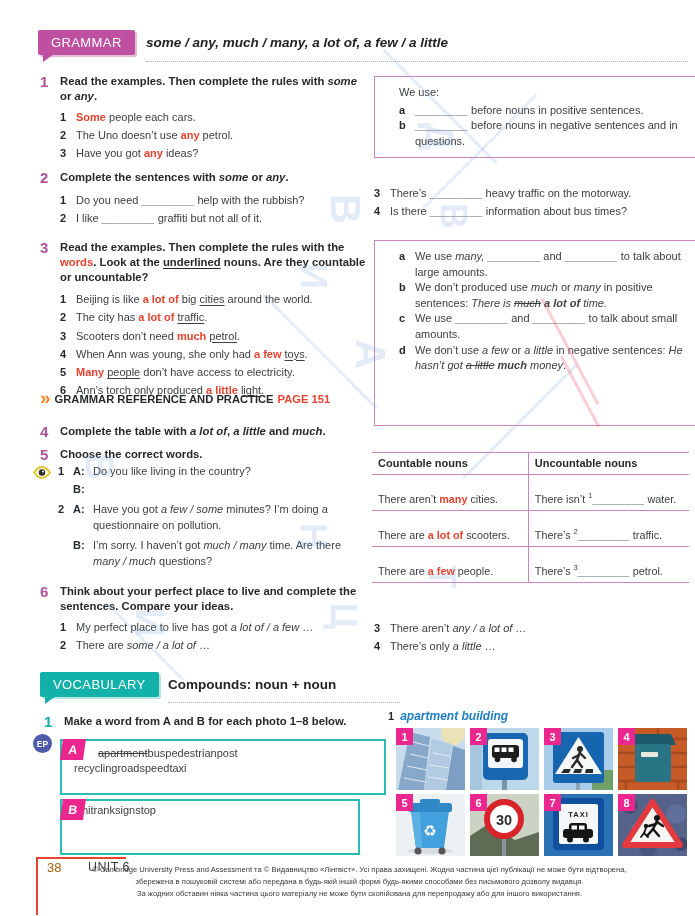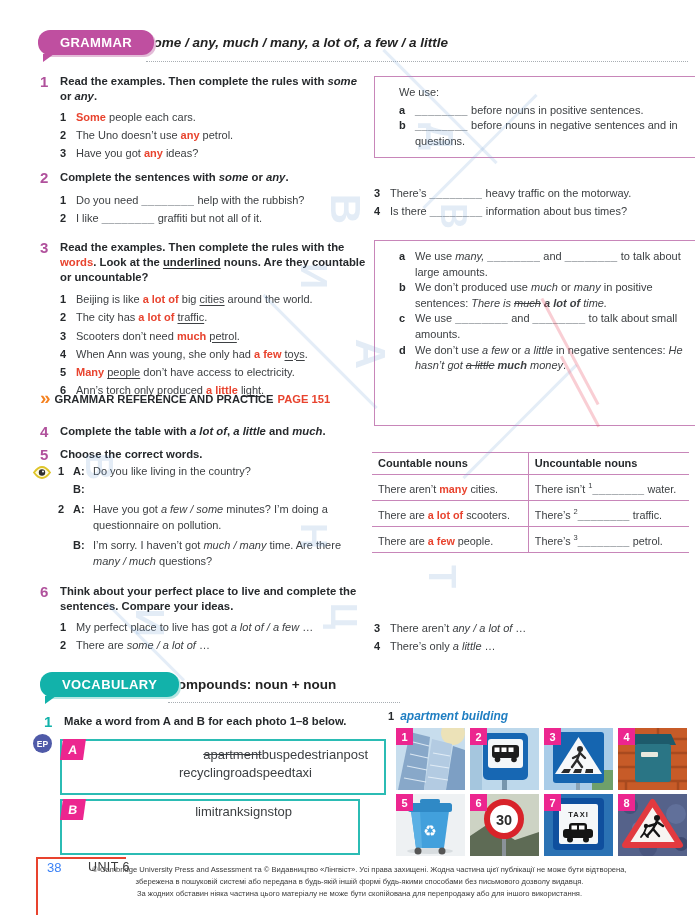--- a/index.html
+++ b/index.html
@@ -9,22 +9,22 @@
   
   .red{color:#e8432e;font-weight:700}
   .i{font-style:italic}
   .b{font-weight:700}
   .u{text-decoration:underline;text-underline-offset:2px;text-decoration-thickness:1px}
   .st{text-decoration:line-through}
   .blank{color:#8d9398;font-weight:400;letter-spacing:.5px}
   .sup{vertical-align:super;font-size:7.5px;line-height:0}
 
   
-  .badge{position:absolute;color:#fff;font-weight:700;font-size:13px;letter-spacing:.4px;
-         padding:5px 22px;border-radius:12px;z-index:5}
+  .badge{position:absolute;color:#fff;font-weight:400;font-size:13px;letter-spacing:.4px;
+         padding:5px 13px;border-radius:2px;z-index:5}
   .badge::after{content:"";position:absolute;left:5px;bottom:-7px;
                 border-right:11px solid transparent;border-top:8px solid #000}
   .badge-grammar{left:38px;top:30px;background:#bf4fa0;box-shadow:2px 2px 0 #e3bcd8}
   .badge-grammar::after{border-top-color:#bf4fa0}
   .badge-vocab{left:40px;top:672px;background:#12b2aa;box-shadow:2px 2px 0 #b5e6e2}
   .badge-vocab::after{border-top-color:#12b2aa}
 
   .sec-title{position:absolute;font-size:13.5px;font-weight:700;color:#232323;white-space:nowrap}
   .sec-title.it{font-style:italic}
   .dotted{position:absolute;height:0;border-top:1.5px dotted #a8aeb3}
@@ -53,56 +53,56 @@
   .ref{position:absolute;display:flex;align-items:center;gap:4px;font-weight:700;
        font-size:11.2px;color:#26292c}
   .chev{color:#f58220;font-size:19px;font-weight:800;line-height:.8;margin-top:-3px}
   .pg{color:#e8432e}
 
   
   .gtable{position:absolute;border-collapse:collapse;font-size:10.8px;line-height:1.32;
           background:#fff;z-index:1}
   .gtable th{font-size:11px;font-weight:700;color:#26292c;text-align:left;padding:3px 6px;
              border-top:1.5px solid #c886b9;border-bottom:1.5px solid #c886b9}
-  .gtable td{padding:7px 6px 4px;border-bottom:1.5px solid #c886b9;vertical-align:top}
+  .gtable td{padding:17px 6px 4px;border-bottom:1.5px solid #c886b9;vertical-align:top}
   .gtable th:first-child,.gtable td:first-child{border-right:1.2px solid #c886b9;width:148px}
   .gtable th:last-child,.gtable td:last-child{width:152px}
 
   
   .dlg{position:absolute;display:flex;flex-direction:column;gap:2px;font-size:11px;line-height:1.45}
   .dline{display:flex;gap:5px}
   .sp{font-weight:700;color:#26292c;min-width:15px}
 
   .eye{position:absolute;z-index:2}
 
   
   .ep{position:absolute;width:19px;height:19px;border-radius:50%;background:#4f5aa8;color:#fff;
       font-size:8.5px;font-weight:700;display:flex;align-items:center;justify-content:center;z-index:2}
   .wbox{position:absolute;border:2px solid #2bbcb4;background:#fff;z-index:1}
   .wlabel{position:absolute;top:-2px;left:-2px;width:23px;height:21px;background:#ec268f;color:#fff;
           font-weight:700;font-size:12.5px;display:flex;align-items:center;justify-content:center;
           transform:skewX(-8deg);transform-origin:bottom left}
-  .wrow{display:flex;justify-content:flex-end;font-size:13px;color:#3d4043}
+  .wrow{display:flex;justify-content:flex-start;font-size:11px;color:#3d4043}
 
   .caption{position:absolute;font-size:11px;white-space:nowrap}
   .cnum{font-weight:700;color:#26292c;margin-right:6px}
   .ctext{color:#1f7ec2;font-style:italic;font-weight:700;font-size:12px}
 
   
   .photos{position:absolute;display:grid;grid-template-columns:repeat(4,69px);
           grid-auto-rows:62px;gap:4px 5px;z-index:1}
   .photo{position:relative;overflow:hidden}
   .photo svg{display:block}
   .pbadge{position:absolute;top:0;left:0;width:17px;height:17px;background:#ec268f;color:#fff;
           font-weight:700;font-size:11px;display:flex;align-items:center;justify-content:center;z-index:2}
 
   
   .fbracket{position:absolute;left:36px;top:857px;width:88px;height:56px;
             border-top:2px solid #e8432e;border-left:2px solid #e8432e}
-  .fpage{position:absolute;left:47px;top:860px;font-size:13px;color:#3b82f6}
+  .fpage{position:absolute;left:47px;top:860px;font-size:13px;color:#a16207}
   .funit{position:absolute;left:88px;top:860px;font-size:12.5px;color:#3b3b3b;letter-spacing:.4px}
   .fcopy{position:absolute;left:28px;right:4px;top:864px;text-align:center;font-size:7.6px;
          line-height:1.55;color:#3a3a3a}
 
   
   .wm{position:absolute;inset:0;pointer-events:none;z-index:50}
   .wm-l{position:absolute;font-weight:700;color:rgba(100,150,205,.18);font-size:42px;
         transform:rotate(90deg)}
   .wm-s{position:absolute;width:160px;border-top:3px solid rgba(120,165,215,.20)}
   .wm-s.red{border-top-color:rgba(235,80,100,.28)}

